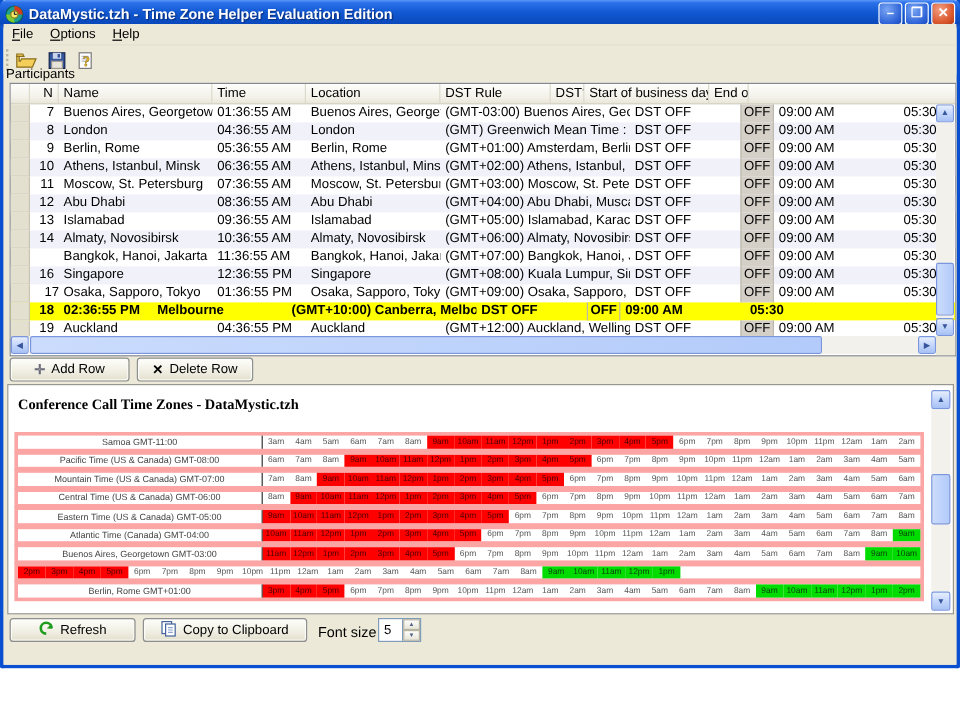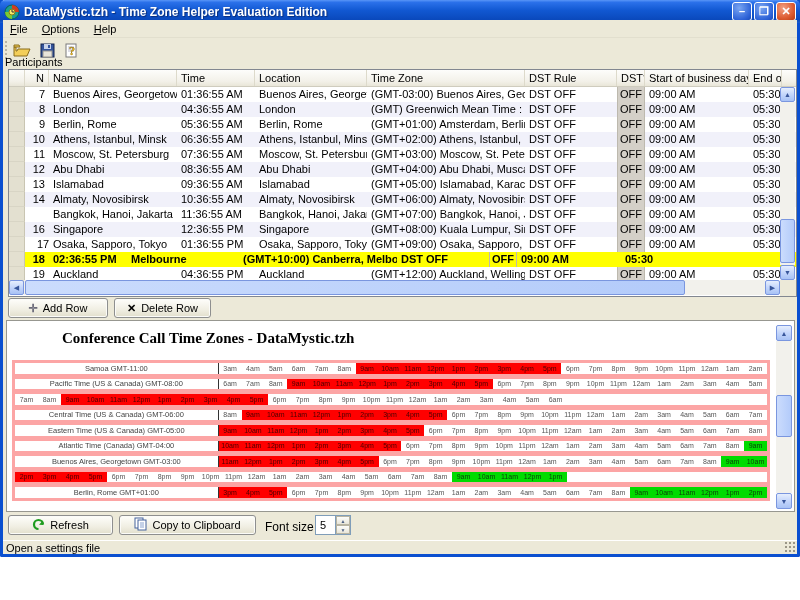--- a/index.html
+++ b/index.html
@@ -52,21 +52,21 @@
   #grid-corner { position:absolute; right:0; bottom:0; width:16px; height:16px; background:#ECE9D8; }
   
   .xp-button { position:absolute; height:20px; background:linear-gradient(180deg,#FEFEFB,#F0EEE2 60%,#E2DFCC);
     border:1px solid #8E8F8F; border-radius:3px; box-shadow:inset 0 0 0 1px #FBFBF8; font-size:11px;
     display:flex; align-items:center; justify-content:center; gap:5px; }
   #btn-add { left:5px; top:298px; width:100px; }
   #btn-del { left:111px; top:298px; width:97px; }
   #btn-ref { left:214px; top:298px; width:172px; }
   
   #chart-panel { position:absolute; left:3px; top:320px; width:789px; height:192px; background:#fff; border:1px solid #979790; }
-  #chart-title { position:absolute; left:8px; top:9px; font-family:"Liberation Serif", serif; font-weight:bold; font-size:15px; color:#000;margin-left:47px; }
+  #chart-title { position:absolute; left:8px; top:9px; font-family:"Liberation Serif", serif; font-weight:bold; font-size:12px; color:#000; }
   #chart-table { position:absolute; left:5px; top:40px; width:758px; }
   .chart-row { display:flex; height:16.5px; border:3px solid #fca5a5; margin-top:-1px; }
   .chart-label { width:205px; border-right:1px solid #333; font-size:7.5px; color:#444;
     display:flex; align-items:center; justify-content:center; overflow:hidden; white-space:nowrap; }
   .chart-cell { width:23px; font-size:7px; color:#555; display:flex; align-items:center; justify-content:center; overflow:hidden; }
   .chart-cell.r { background:#FF0000; color:#4A0000; }
   .chart-cell.g { background:#00DB00; color:#0A3D0A; }
   #chart-vscroll { position:absolute; right:1px; top:4px; bottom:2px; width:17px; }
   #chart-vscroll .sb-btn { position:absolute; left:0; width:16px; height:16px; }
   
@@ -139,21 +139,20 @@
 
   <div id="participants-label">Participants</div>
 
   <div id="grid">
     <div id="grid-header">
         <div class="hcell" style="width: 16px;"></div>
         <div class="hcell r" style="width: 24px;">N</div>
         <div class="hcell" style="width: 128px;">Name</div>
         <div class="hcell" style="width: 78px;">Time</div>
         <div class="hcell" style="width: 112px;">Location</div>
-        <div class="hcell" style="width: 158px;">Time Zone</div>
         <div class="hcell" style="width: 92px;">DST Rule</div>
         <div class="hcell" style="width: 28px;">DST?</div>
         <div class="hcell" style="width: 104px;">Start of business day</div>
         <div class="hcell" style="width: 33px;">End of bu</div>
       </div>
     <div id="grid-body">
         <div class="grid-row">
           <div class="cell sel" style="width: 16px;"></div>
           <div class="cell r" style="width: 24px;">7</div>
           <div class="cell" style="width: 128px;">Buenos Aires, Georgetown</div>
@@ -385,20 +384,21 @@
           <div class="chart-cell">10pm</div>
           <div class="chart-cell">11pm</div>
           <div class="chart-cell">12am</div>
           <div class="chart-cell">1am</div>
           <div class="chart-cell">2am</div>
           <div class="chart-cell">3am</div>
           <div class="chart-cell">4am</div>
           <div class="chart-cell">5am</div>
         </div>
         <div class="chart-row">
+          <div class="chart-label">Mountain Time (US &amp; Canada) GMT-07:00</div>
           <div class="chart-cell">7am</div>
           <div class="chart-cell">8am</div>
           <div class="chart-cell r">9am</div>
           <div class="chart-cell r">10am</div>
           <div class="chart-cell r">11am</div>
           <div class="chart-cell r">12pm</div>
           <div class="chart-cell r">1pm</div>
           <div class="chart-cell r">2pm</div>
           <div class="chart-cell r">3pm</div>
           <div class="chart-cell r">4pm</div>
@@ -610,18 +610,14 @@
   </div>
   <div id="fontsize-label">Font size</div>
   <div id="fontsize-spin">
     <div id="fontsize-value">5</div>
     <div id="fontsize-arrows">
       <div class="spin-btn">▲</div>
       <div class="spin-btn">▼</div>
     </div>
   </div>
 
-  <div id="statusbar">
-    <span>Open a settings file</span>
-    <div id="resize-grip"></div>
-  </div>
 
 </div>
 
 </body></html>

